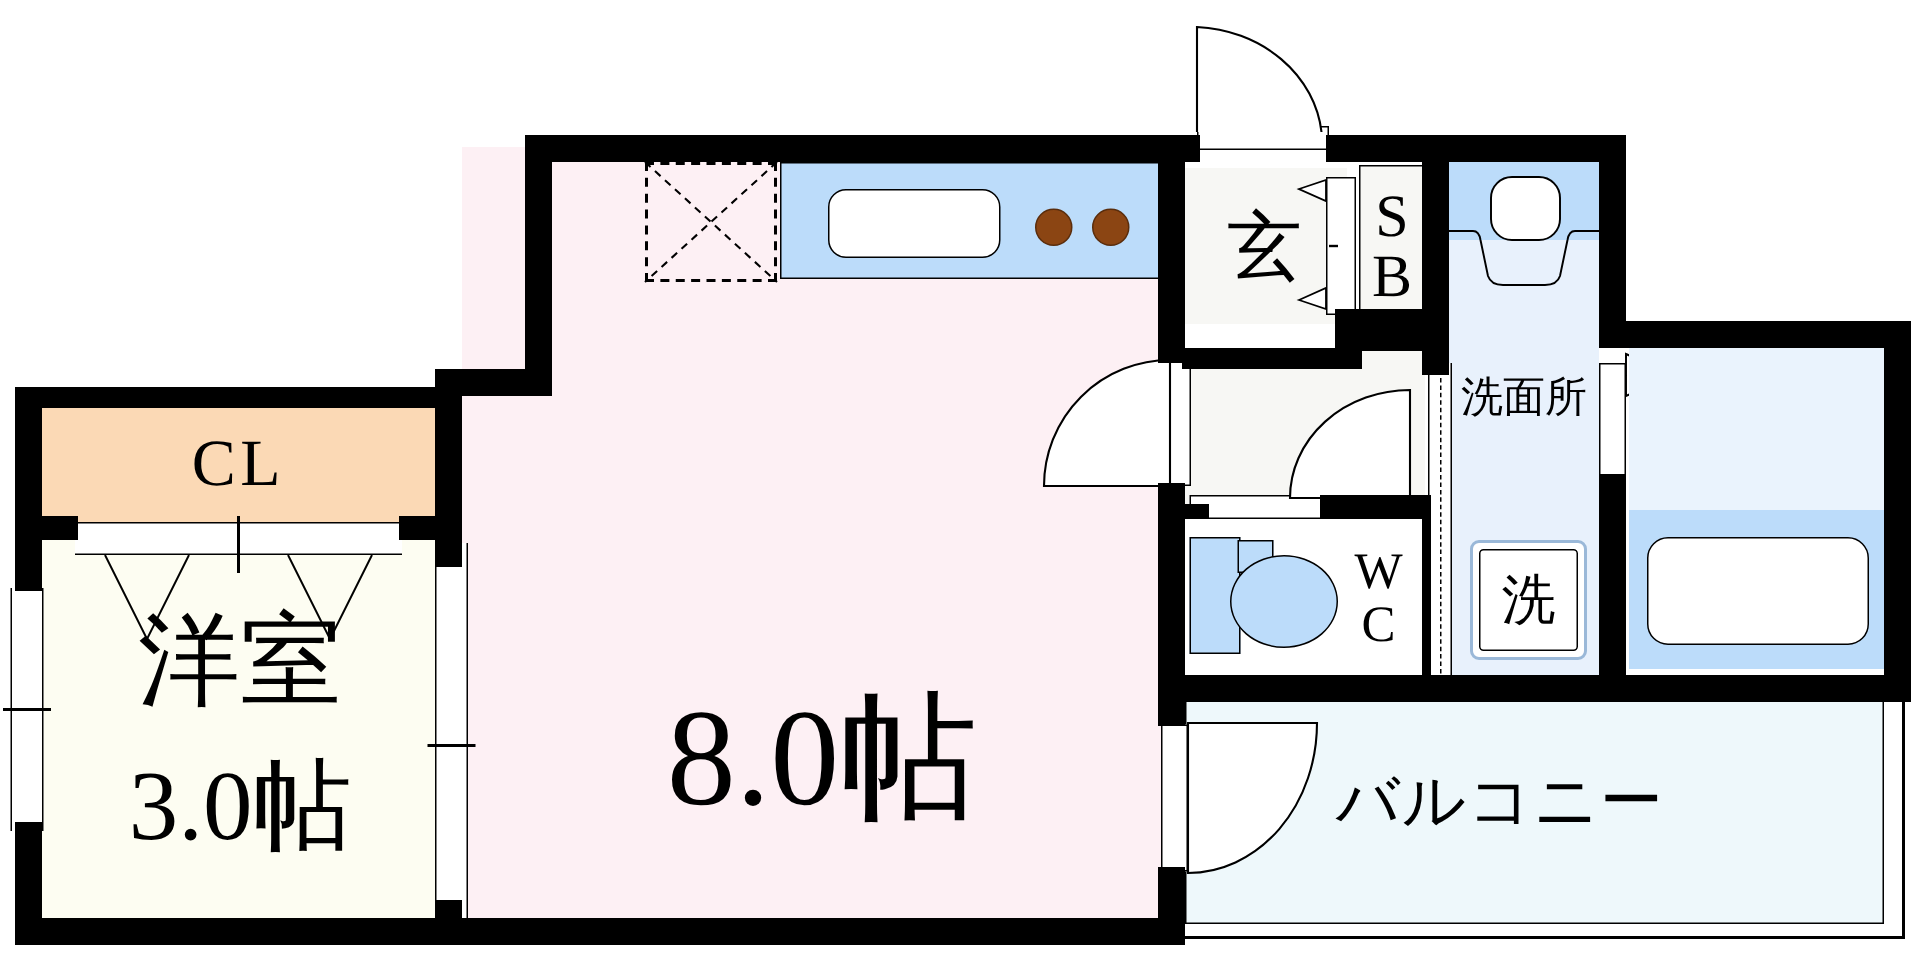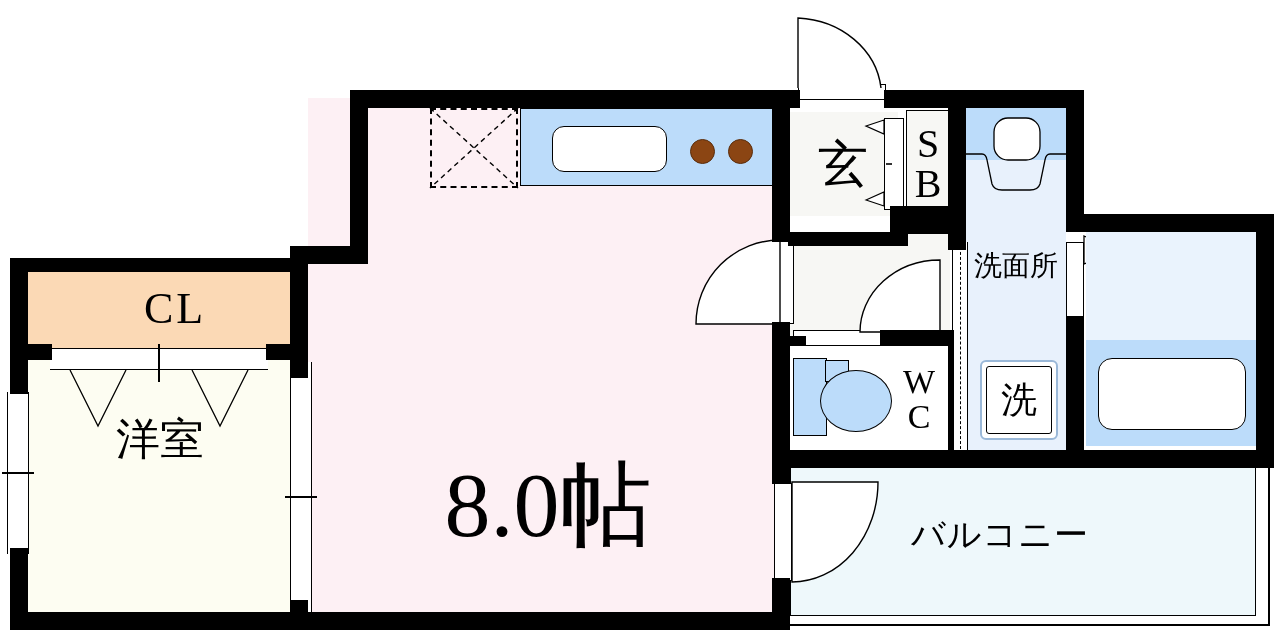--- a/index.html
+++ b/index.html
@@ -37,30 +37,30 @@
     display: flex;
     align-items: center;
     justify-content: center;
     text-align: center;
     color: #000;
     line-height: 1.0;
     white-space: nowrap;
   }
   .lbl-ldk      { font-size: 96px; font-weight: 400; letter-spacing: 2px; }
   .lbl-ldk-area { font-size: 92px; font-weight: 400; letter-spacing: 0px; }
-  .lbl-room     { font-size: 44px; }
+  .lbl-room     { font-size: 68px; }
   .lbl-room-area{ font-size: 66px; }
   .lbl-cl       { font-size: 44px; letter-spacing: 3px; }
   .lbl-genkan   { font-size: 50px; }
   .lbl-sb       { font-size: 40px; line-height: 1.0; flex-direction: column; }
   .lbl-wc       { font-size: 34px; line-height: 1.02; flex-direction: column; }
   .lbl-wash     { font-size: 28px; letter-spacing: 0px; }
   .lbl-sen      { font-size: 36px; }
   .lbl-bath     { font-size: 38px; letter-spacing: 1px; }
-  .lbl-balcony  { font-size: 34px; letter-spacing: 1px; }
+  .lbl-balcony  { font-size: 42px; letter-spacing: 1px; }
   .sink-counter { background:#ffffff; border:1.5px solid #000; border-radius:12px; }
   .burner { background:#8b4513; border:1px solid #5a2d0c; border-radius:50%; }
   .fridge-space {
     border: 2px dashed #000;
     background: transparent;
   }
   .tub { background:#ffffff; border:1.5px solid #000; border-radius:14px; }
   .washer-box { background:#ffffff; border:2px solid #9ab8d8; border-radius:6px; }
   .washer-inner { background:#ffffff; border:1.5px solid #000; border-radius:3px; }
   .door-panel { background:#ffffff; }
@@ -98,31 +98,32 @@
   <svg class="abs" style="left:430px; top:108px; width:88px; height:80px;">
     <line x1="0" y1="0" x2="88" y2="80" stroke="#000" stroke-width="1.4" stroke-dasharray="5,4"></line>
     <line x1="88" y1="0" x2="0" y2="80" stroke="#000" stroke-width="1.4" stroke-dasharray="5,4"></line>
   </svg>
 
   <div class="abs label lbl-ldk-area" style="left:398px; top:450px; width:300px; height:110px;">8.0帖</div>
 
   <div class="abs fill-room" style="left:28px; top:352px; width:262px; height:262px;"></div>
 
   <div class="abs fill-cl" style="left:28px; top:270px; width:262px; height:78px;"></div>
-  <div class="abs label lbl-cl" style="left:44px; top:270px; width:262px; height:78px;">CL</div>
+  <div class="abs label lbl-cl" style="left:28px; top:270px; width:262px; height:78px;">CL</div>
 
   <div class="abs slide-h" style="left:50px; top:348px; width:218px; height:22px;"></div>
   <div class="abs mark-v" style="left:158px; top:344px; height:38px;"></div>
 
   <svg class="abs" style="left:50px; top:370px; width:218px; height:60px;">
     <polyline points="20,0 48,56 76,0" fill="none" stroke="#000" stroke-width="1.3"></polyline>
     <polyline points="142,0 170,56 198,0" fill="none" stroke="#000" stroke-width="1.3"></polyline>
   </svg>
 
   <div class="abs label lbl-room" style="left:40px; top:400px; width:240px; height:80px;">洋室</div>
+  <div class="abs label lbl-room-area" style="left:40px; top:498px; width:240px; height:80px;">3.0帖</div>
 
   <div class="abs slide-v" style="left:7px; top:392px; width:22px; height:162px;"></div>
   <div class="abs mark-h" style="left:2px; top:472px; width:32px;"></div>
 
   <div class="abs slide-v" style="left:290px; top:362px; width:22px; height:252px;"></div>
   <div class="abs mark-h" style="left:285px; top:496px; width:32px;"></div>
   <div class="abs dashline-v" style="left:300px; top:276px; height:86px;"></div>
 
   <div class="abs fill-hall" style="left:788px; top:110px; width:110px; height:108px;"></div>
   <div class="abs label lbl-genkan" style="left:788px; top:110px; width:110px; height:108px;">玄</div>

